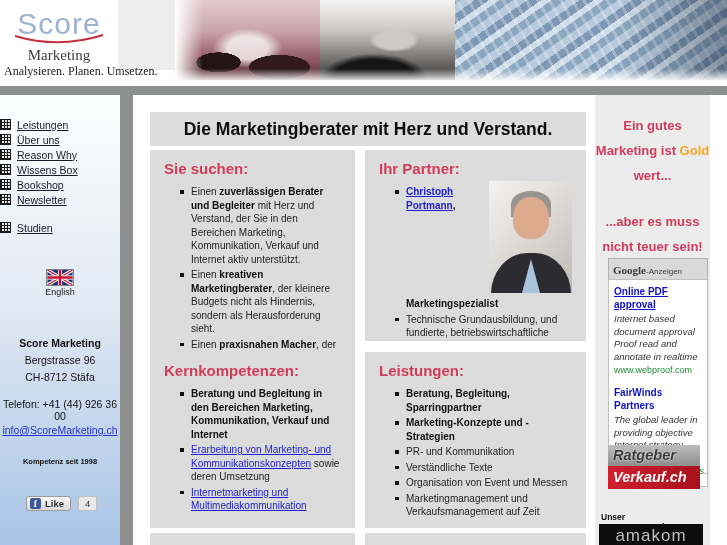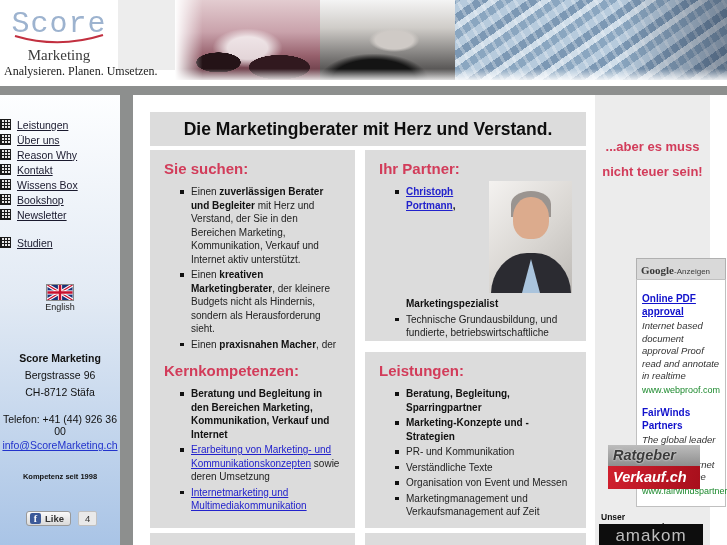--- a/index.html
+++ b/index.html
@@ -1,21 +1,21 @@
 <!DOCTYPE html>
 <html><head>
 <meta charset="utf-8">
 <style>
   html,body{margin:0;padding:0;background:#fff;}
   .page{position:relative;width:727px;height:545px;overflow:hidden;background:#fff;
         font-family:"Liberation Sans",sans-serif;}
 
   
   .logo-box{position:absolute;left:0;top:0;width:118px;height:86px;background:#fff;text-align:center;}
-  .logo-score{margin-top:9px;font-family:Liberation Mono, monospace;font-size:30px;line-height:30px;
+  .logo-score{margin-top:9px;font-family:Liberation Sans, sans-serif;font-size:30px;line-height:30px;
               color:#9db3cf;letter-spacing:1px;}
   .swoosh{display:block;margin:-6px auto 0;}
   .logo-marketing{font-family:"Liberation Serif",serif;font-size:15px;color:#3c3c3c;margin-top:1px;}
   .logo-gray{position:absolute;left:118px;top:0;width:57px;height:70px;background:#ededed;}
   .tagline{position:absolute;left:4px;top:64px;width:160px;font-family:"Liberation Serif",serif;
            font-size:12px;color:#222;}
 
   .banner{position:absolute;left:175px;top:0;width:552px;height:80px;display:flex;overflow:hidden;}
   .banner::after{content:"";position:absolute;inset:0;
      background:linear-gradient(90deg,#fff,rgba(255,255,255,0) 5%),
@@ -100,25 +100,25 @@
   .portrait .shirt{position:absolute;bottom:0;left:33px;width:18px;height:34px;background:#aac4dd;
                    clip-path:polygon(50% 0,100% 100%,0 100%);}
 
   
   .rightcol{position:absolute;left:595px;top:95px;width:132px;height:450px;
             background:linear-gradient(90deg,#ececec 0 115px,#fff 115px);}
   .promo{position:absolute;left:0;top:18px;width:115px;text-align:center;font-weight:bold;
          font-size:13px;line-height:25px;color:#d23c5a;}
   .promo .p2{margin-top:21px;}
   .gold{color:#f5a623;}
-  .ads{position:absolute;left:13px;top:163px;width:90px;margin-left:28px;}
+  .ads{position:absolute;left:13px;top:163px;width:100px;}
   .ads-head{background:#d9d9d9;border:1px solid #b0b0b0;border-bottom:none;padding:1px 4px;}
   .gbrand{font-family:"Liberation Serif",serif;font-weight:bold;font-size:11px;color:#3a3a3a;}
   .gsuffix{font-size:8px;color:#3a3a3a;}
-  .ads-body{background:#fff;border:1px solid #c0c0c0;padding:12px 5px 9px;}
+  .ads-body{background:#fff;border:1px solid #c0c0c0;padding:5px 5px 9px;}
   .ad + .ad{margin-top:10px;}
   .ad-title{display:block;font-size:10px;font-weight:bold;color:#1111cc;line-height:13px;cursor:pointer;}
   .ad-title.u{text-decoration:underline;}
   .ad-text{font-size:9.5px;color:#333;line-height:12.5px;margin:2px 0;font-style:italic;}
   .ad-url{display:block;font-size:9px;color:#1d8a2e;line-height:11px;cursor:pointer;}
   .ratgeber{position:absolute;left:13px;top:350px;width:92px;height:44px;cursor:pointer;
             font-family:"Liberation Sans",sans-serif;}
   .rg-top{height:21px;background:linear-gradient(#bdbdbd,#8e8e8e);color:#3a3a3a;font-size:14.5px;
           font-weight:bold;font-style:italic;line-height:21px;padding-left:5px;
           text-shadow:0 0 2px #fff;}
@@ -161,24 +161,20 @@
       <div class="nav-item">
         <span class="grid-icon"></span>
         <a class="nav-link">Über uns</a>
       </div>
       <div class="nav-item">
         <span class="grid-icon"></span>
         <a class="nav-link">Reason Why</a>
       </div>
       <div class="nav-item">
         <span class="grid-icon"></span>
-        <a class="nav-link">Kontakt</a>
-      </div>
-      <div class="nav-item">
-        <span class="grid-icon"></span>
         <a class="nav-link">Wissens Box</a>
       </div>
       <div class="nav-item">
         <span class="grid-icon"></span>
         <a class="nav-link">Bookshop</a>
       </div>
       <div class="nav-item">
         <span class="grid-icon"></span>
         <a class="nav-link">Newsletter</a>
       </div>
@@ -271,20 +267,23 @@
     <section class="box cut aktuell">
       <h2>Aktuell + News:</h2>
     </section>
     <section class="box cut mitglied">
       <h2>Mitglied von:</h2>
     </section>
   </div>
 
   <div class="rightcol">
     <div class="promo">
+      <div class="p1">
+        <span>Ein gutes Marketing ist </span><span class="gold">Gold</span><span> wert...</span>
+      </div>
       <div class="p2">...aber es muss nicht teuer sein!</div>
     </div>
 
     <div class="ads">
       <div class="ads-head">
         <span class="gbrand">Google</span><span class="gsuffix">-Anzeigen</span>
       </div>
       <div class="ads-body">
         <div class="ad">
           <a class="ad-title u">Online PDF approval</a>

